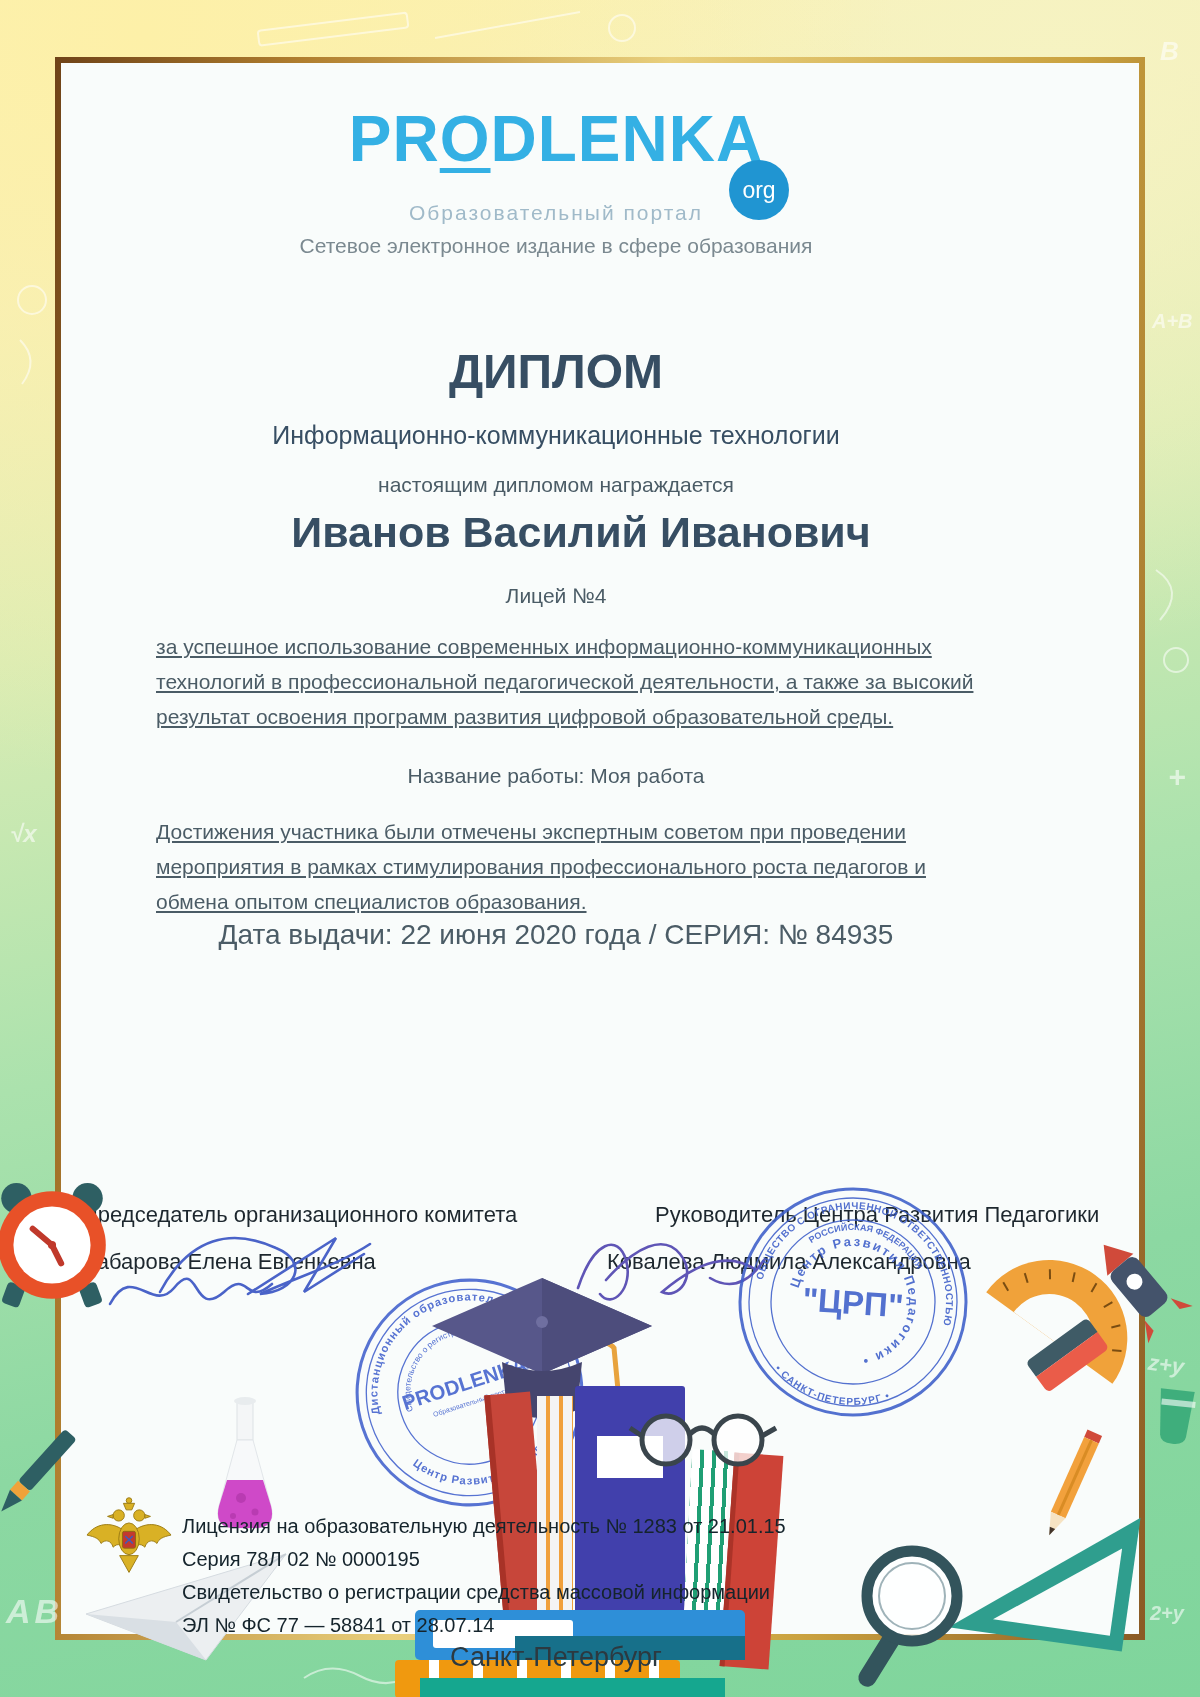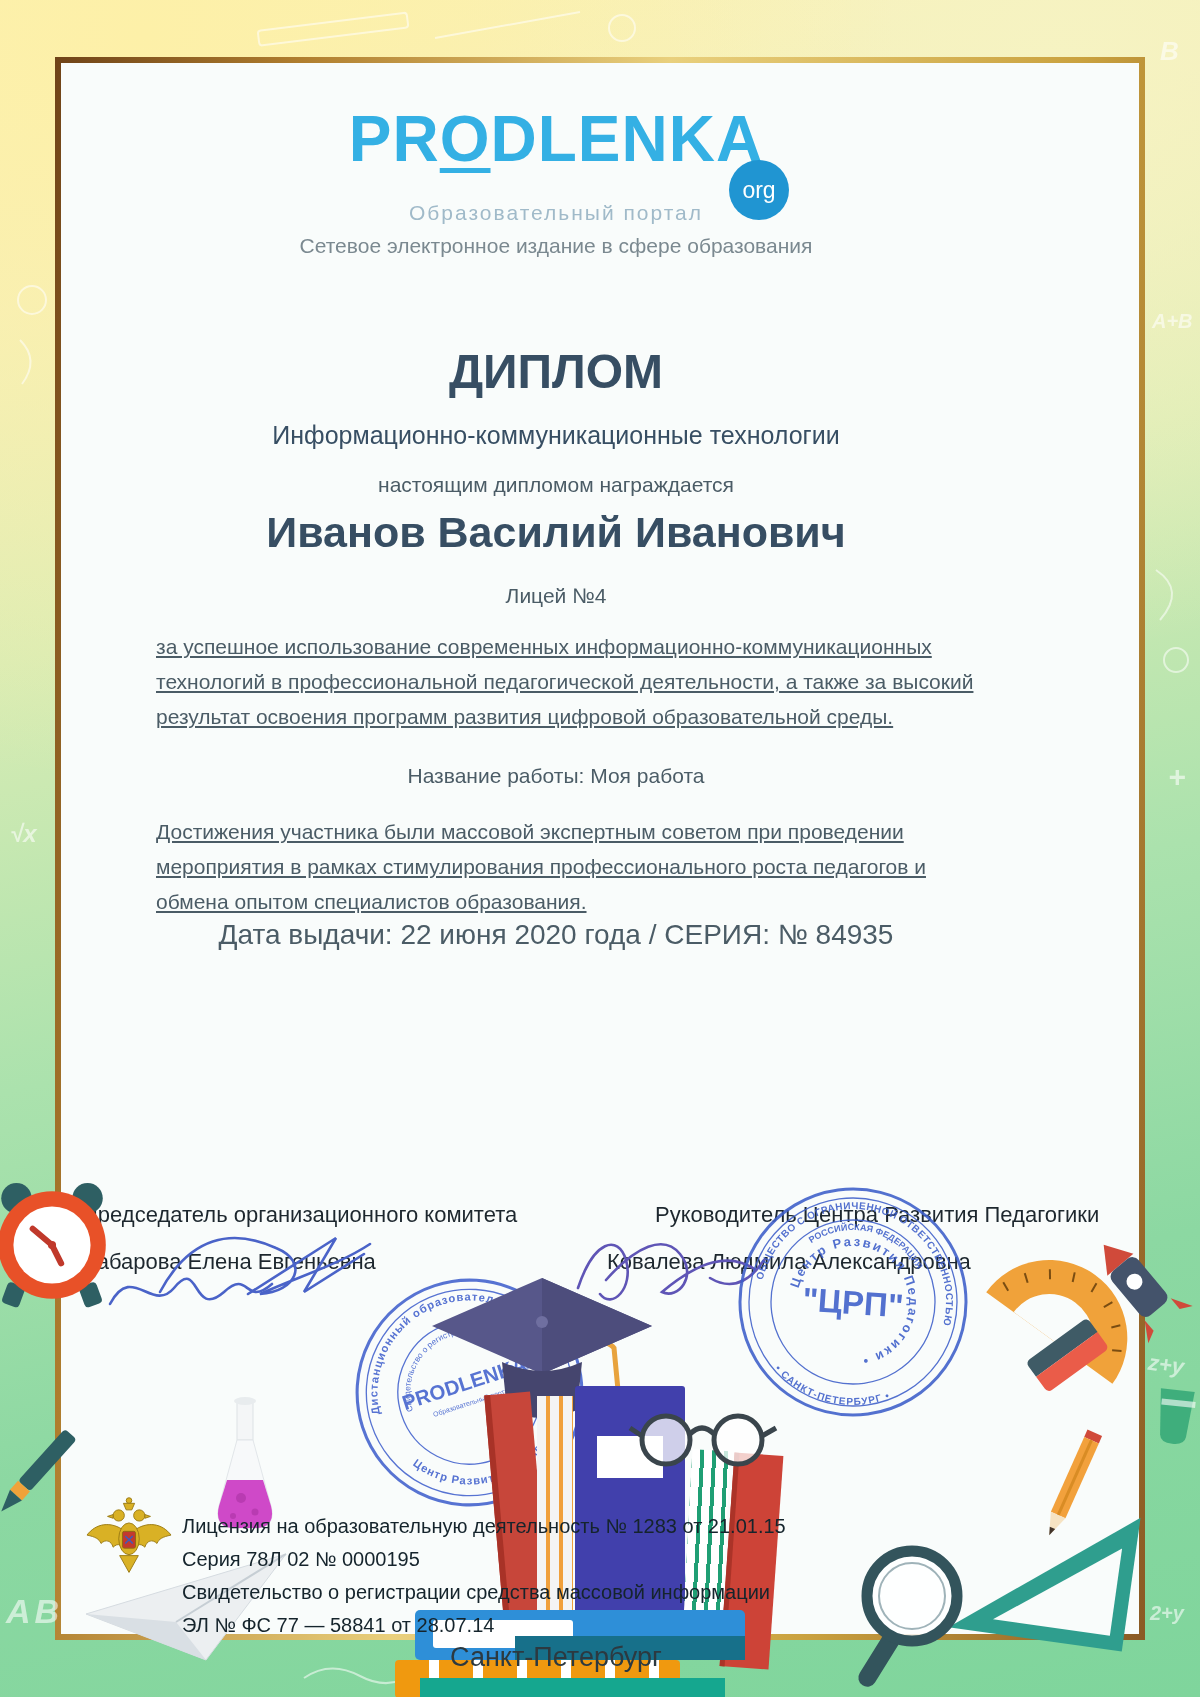--- a/index.html
+++ b/index.html
@@ -18,21 +18,21 @@
   .z5{z-index:5;} .z6{z-index:6;} .z7{z-index:7;} .z8{z-index:8;} .z2{z-index:2;}
   .logo-text{top:102px;font-size:64px;font-weight:600;letter-spacing:1px;color:#34b0e4;}
   .logo-text .u{text-decoration:underline;text-decoration-thickness:5px;text-underline-offset:7px;}
   .org-badge{left:729px;top:160px;width:60px;height:60px;border-radius:50%;background:#2095d2;
              color:#fff;font-size:23px;display:flex;align-items:center;justify-content:center;z-index:6;}
   .logo-sub{top:201px;font-size:21px;letter-spacing:2px;color:#a0bac9;}
   .tagline{top:234px;font-size:21px;color:#7b8990;}
   .title{top:344px;font-size:48px;font-weight:700;color:#374e63;}
   .nomination{top:421px;font-size:25px;font-weight:400;color:#374e63;}
   .award{top:473px;font-size:21px;color:#4b5c66;}
-  .recipient{top:508px;font-size:43px;font-weight:700;color:#374e63;}
+  .recipient{top:508px;font-size:43px;font-weight:700;color:#374e63;margin-left:25px;}
   .school{top:584px;font-size:21px;color:#4b5c66;}
   .para{left:156px;width:820px;text-align:left;font-size:21px;line-height:35px;color:#4b5c66;text-decoration:underline;}
   .p1{top:629px;} .work{top:764px;} .p2{top:814px;} .issue{top:919px;}
   .role,.sname{font-size:22px;color:#1d272e;}
   .role-l{left:82px;top:1202px;} .role-r{left:655px;top:1202px;}
   .name-l{left:82px;top:1249px;} .name-r{left:607px;top:1249px;}
   .license{left:182px;top:1510px;font-size:20px;line-height:33px;color:#15242c;z-index:8;}
   .city{top:1642px;font-size:27px;color:#2c3940;font-weight:400;z-index:9;}
   .doodle{color:rgba(255,255,255,.58);font-weight:700;z-index:2;font-style:italic;}
   .sketch{stroke:rgba(255,255,255,.55);fill:none;stroke-width:2;z-index:2;position:absolute;}
@@ -81,21 +81,21 @@
   <div class="abs ctr logo-sub z5">Образовательный портал</div>
   <div class="abs ctr tagline z5">Сетевое электронное издание в сфере образования</div>
 
   <div class="abs ctr title z5">ДИПЛОМ</div>
   <div class="abs ctr nomination z5">Информационно-коммуникационные технологии</div>
   <div class="abs ctr award z5">настоящим дипломом награждается</div>
   <div class="abs ctr recipient z5">Иванов Василий Иванович</div>
   <div class="abs ctr school z5">Лицей №4</div>
   <div class="abs para p1 z5">за успешное использование современных информационно-коммуникационных технологий в профессиональной педагогической деятельности, а также за высокий результат освоения программ развития цифровой образовательной среды.</div>
   <div class="abs ctr work z5" style="font-size:21px;color:#4b5c66">Название работы: Моя работа</div>
-  <div class="abs para p2 z5">Достижения участника были массовой экспертным советом при проведении мероприятия в рамках стимулирования профессионального роста педагогов и обмена опытом специалистов образования.</div>
+  <div class="abs para p2 z5">Достижения участника были отмечены экспертным советом при проведении мероприятия в рамках стимулирования профессионального роста педагогов и обмена опытом специалистов образования.</div>
   <div class="abs ctr issue z5" style="font-size:28px;color:#4b5c66">Дата выдачи: 22 июня 2020 года / СЕРИЯ: № 84935</div>
 
   <div class="abs role role-l z5">Председатель организационного комитета</div>
   <div class="abs role role-r z5">Руководитель Центра Развития Педагогики</div>
   <div class="abs sname name-l z5">Хабарова Елена Евгеньевна</div>
   <div class="abs sname name-r z5">Ковалева Людмила Александровна</div>
 
   <svg class="abs z6" style="left:98px;top:1196px" width="300" height="145" viewBox="0 0 300 145">
     <g fill="none" stroke="#4a63c8" stroke-width="2.6" stroke-linecap="round">
       <path d="M12,108 C34,66 54,118 76,92 C102,60 94,124 126,96 C152,72 146,112 174,88"></path>

